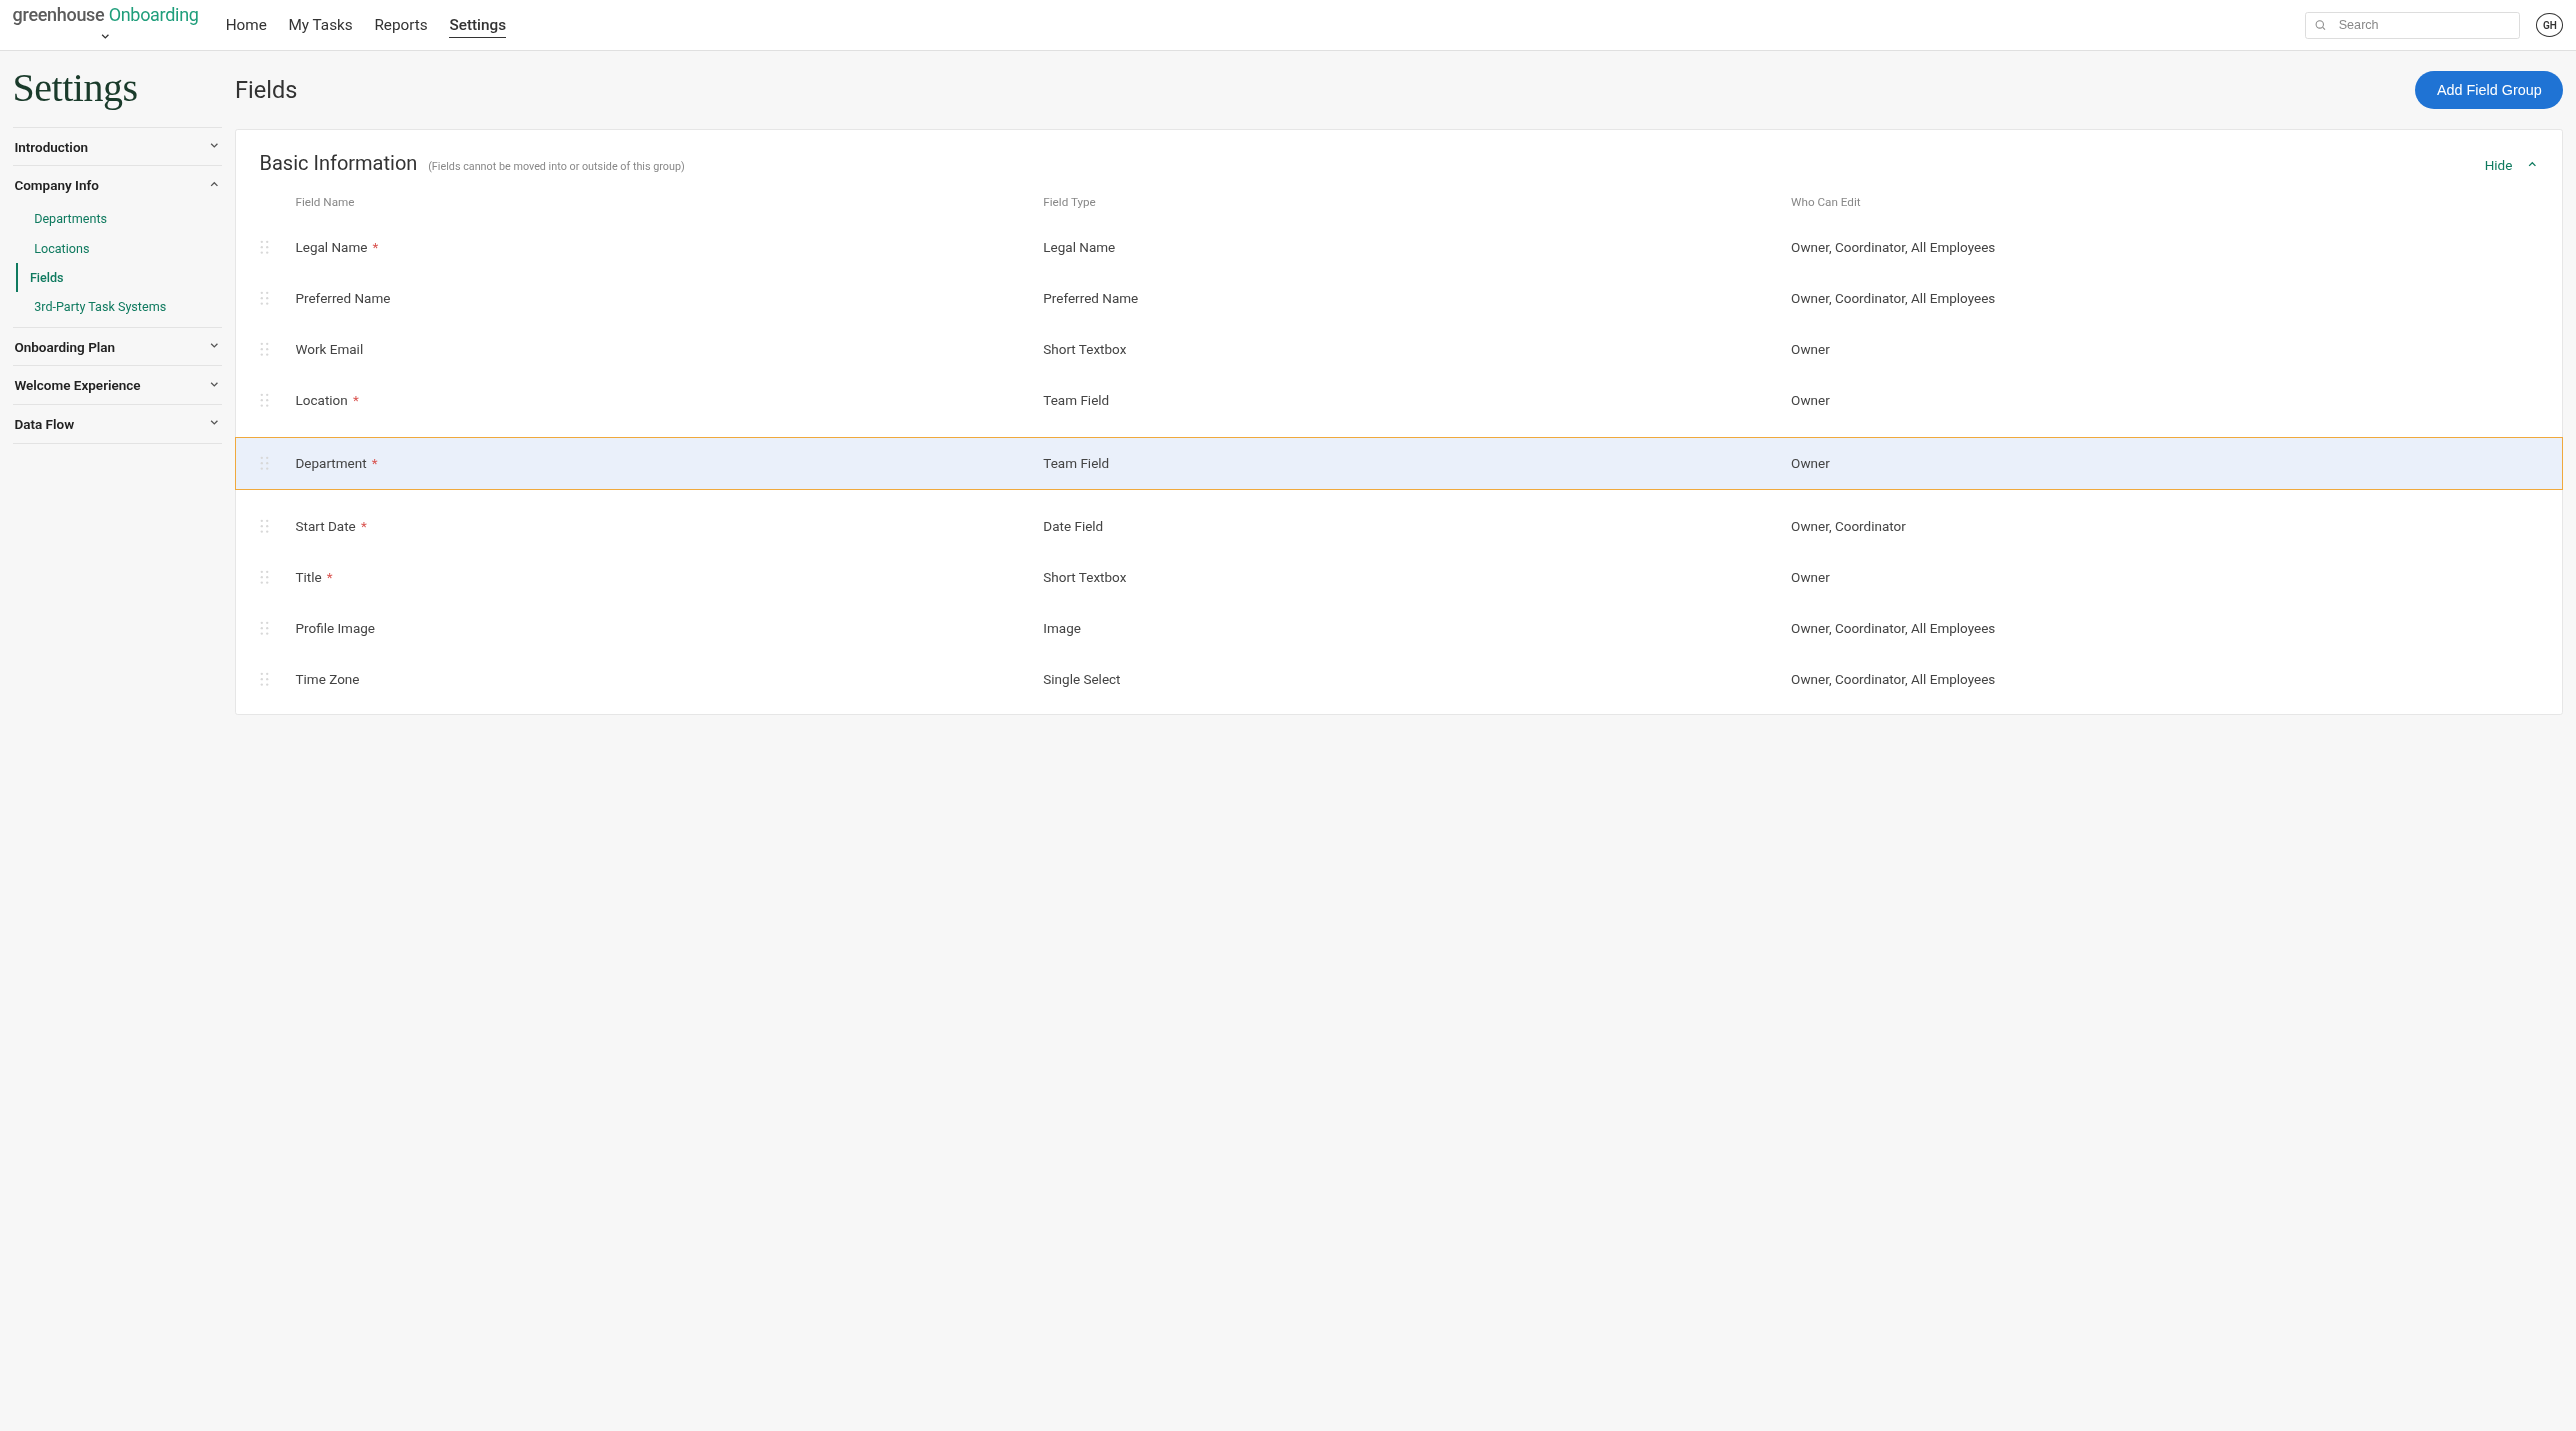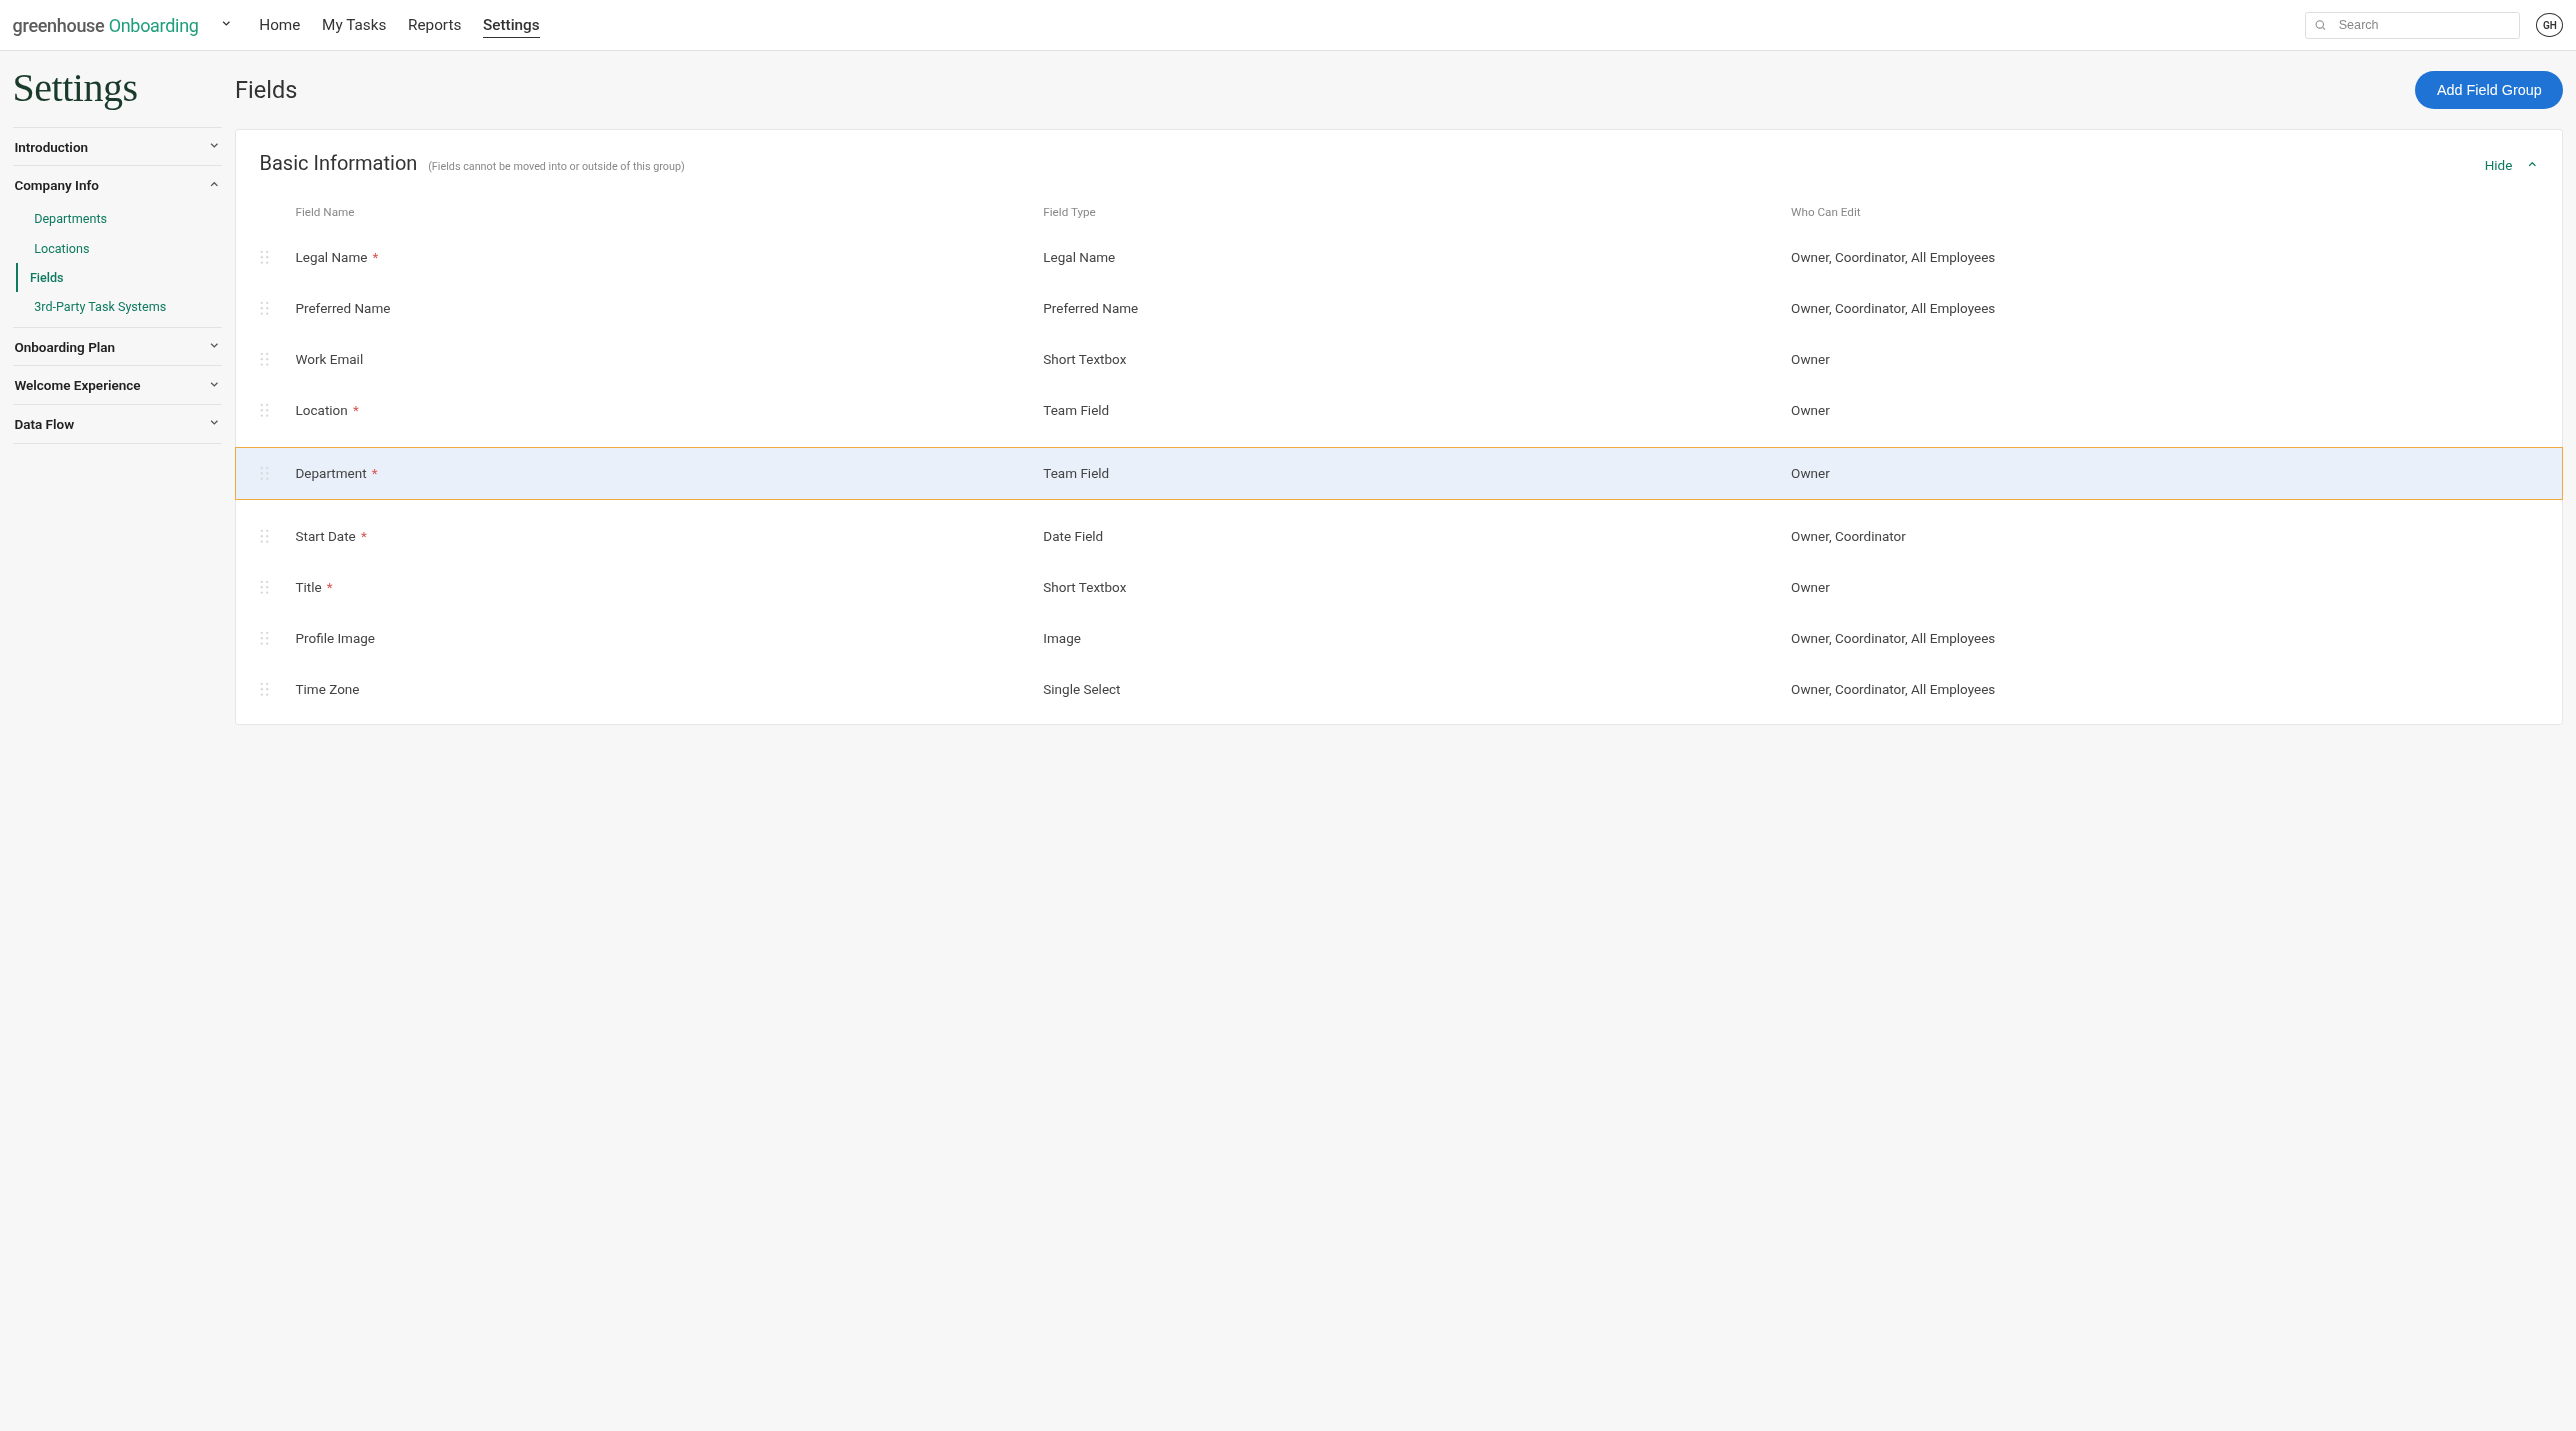--- a/index.html
+++ b/index.html
@@ -15,22 +15,23 @@
     display: flex;
     align-items: center;
     height: 51px;
     padding: 0 12.6px 0 12.6px;
     border-bottom: 0.9px solid #e0e0e0;
     background: #fff;
   }
   .brand {
     display: flex;
     align-items: center;
-    gap: 21px;
+    gap: 5px;
     margin-right: 27px;
+    flex-direction: column;
   }
   .brand-text {
     font-size: 18px;
     font-weight: 500;
     letter-spacing: -0.3px;
   }
   .brand-gh { color: #5b5b5b; }
   .brand-ob { color: #1f9e7b; font-weight: 400; }
   .brand-caret svg { width: 12.6px; height: 12.6px; }
 
@@ -175,21 +176,21 @@
   .card {
     background: #fff;
     border: 0.9px solid #e6e6e6;
     border-radius: 2.7px;
     padding: 21.7px 23.5px 9px 23.5px;
   }
   .card-header {
     display: flex;
     align-items: baseline;
     justify-content: space-between;
-    margin-bottom: 30px;
+    margin-bottom: 20px;
   }
   .card-title-wrap {
     display: flex;
     align-items: baseline;
     gap: 10.8px;
   }
   .card-title {
     font-size: 20px;
     color: #333;
     font-weight: 400;

